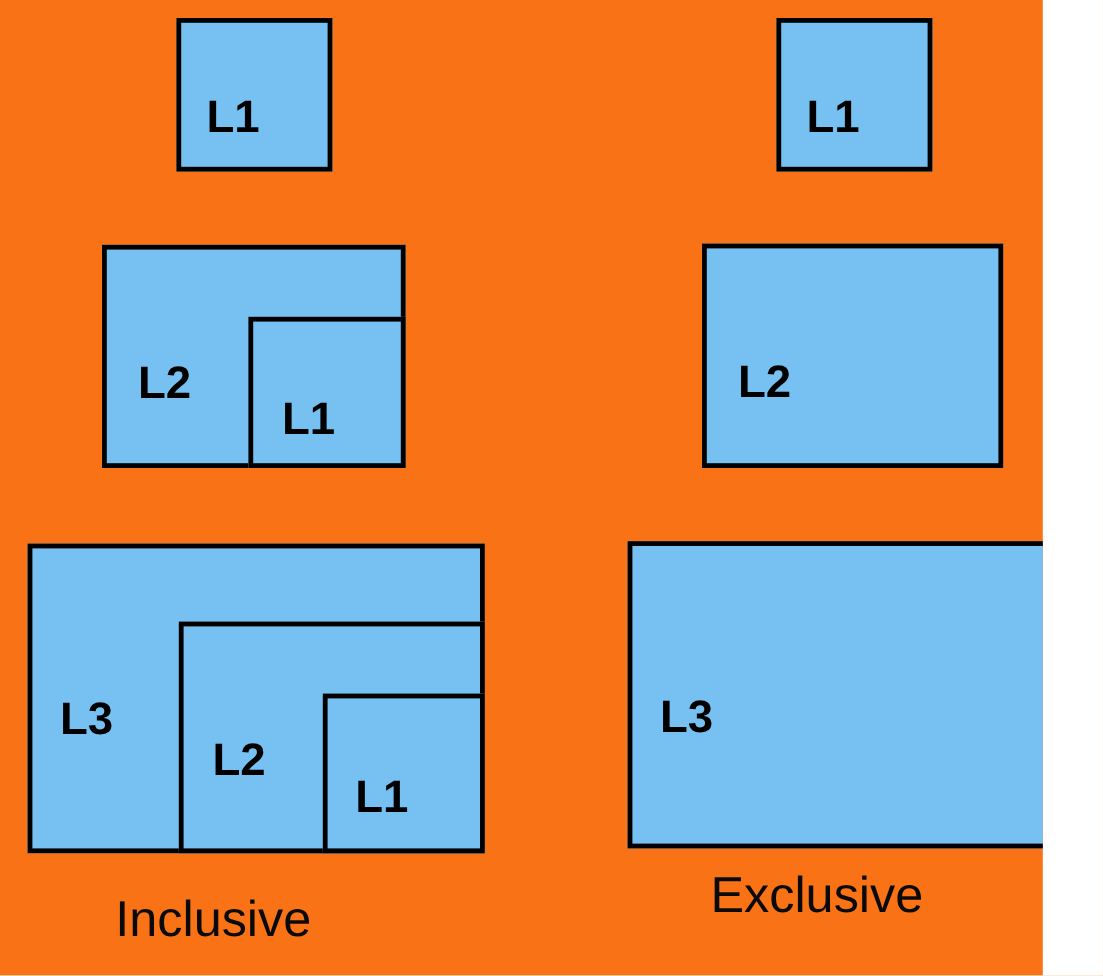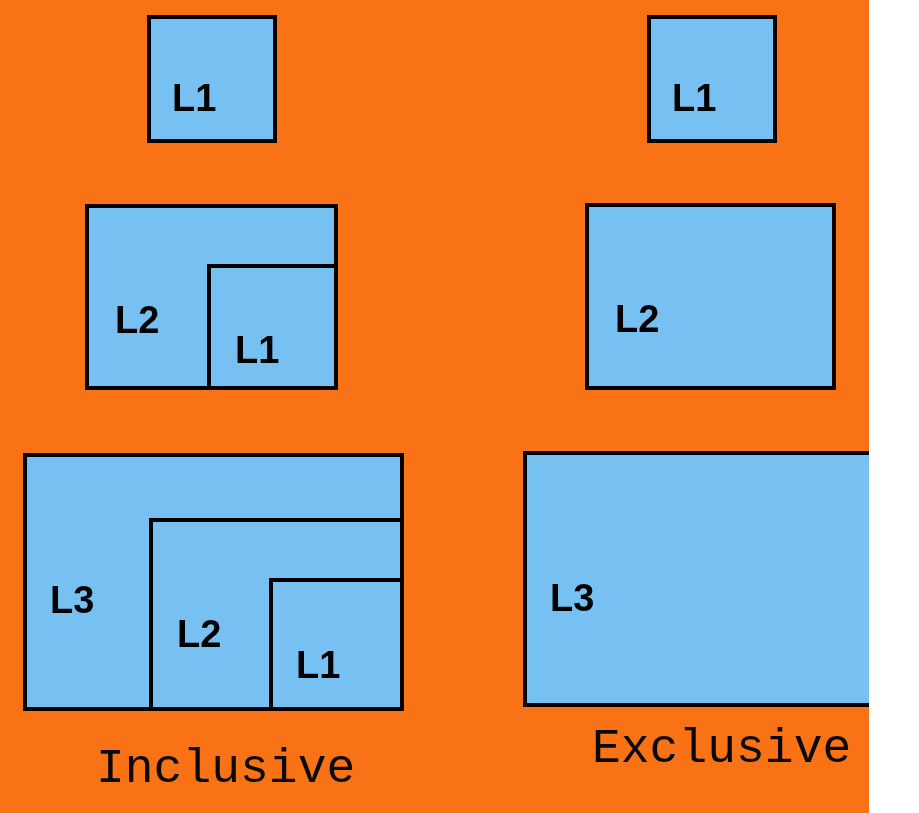--- a/index.html
+++ b/index.html
@@ -26,23 +26,23 @@
     font-family: "Liberation Sans", sans-serif;
     font-weight: bold;
     font-size: 38px;
     line-height: 1;
     color: #000000;
     white-space: nowrap;
     letter-spacing: 0px;
   }
   .column-label {
     position: absolute;
-    font-family: Liberation Mono, monospace;
+    font-family: Liberation Sans, sans-serif;
     font-weight: normal;
-    font-size: 48px;
+    font-size: 42px;
     line-height: 1;
     color: #0a0a0a;
     white-space: nowrap;
     text-align: center;
   }
 </style>
 </head>
 <body>
 
 <div id="canvas">

